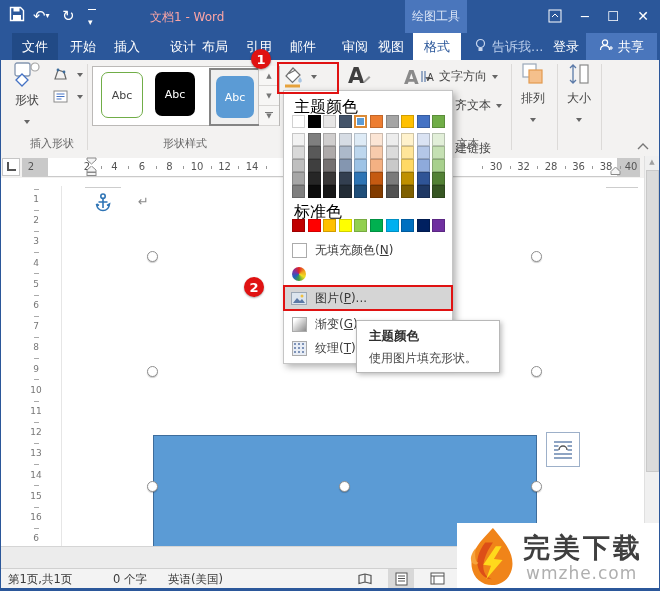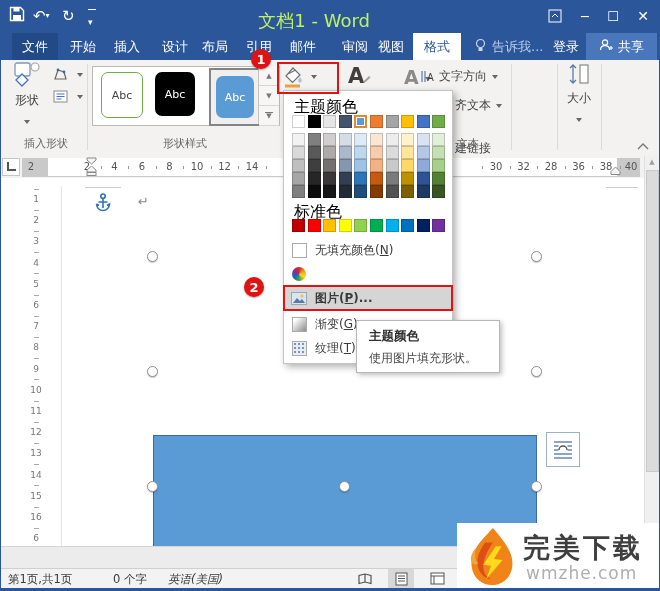--- a/index.html
+++ b/index.html
@@ -5,22 +5,22 @@
   html,body{margin:0;padding:0;background:#fff;}
   .app{position:relative;width:660px;height:591px;overflow:hidden;
        font-family:"DejaVu Sans","Liberation Sans",sans-serif;
        -webkit-font-smoothing:antialiased;background:#fff;}
   .abs{position:absolute;}
   
   .titlebar{left:0;top:0;width:660px;height:33px;background:#2B579A;color:#fff;}
   .tabbar{left:0;top:33px;width:660px;height:27px;background:#2B579A;}
   .win-edge{background:#2B579A;z-index:100;}
   .qat-btn{position:absolute;top:6px;color:#fff;font-size:15px;line-height:20px;cursor:default;}
-  .title-text{position:absolute;left:150px;top:9px;width:220px;text-align:right;
-              font-size:18px;color:#bef264;}
+  .title-text{position:absolute;left:150px;top:9px;width:220px;text-align:left;
+              font-size:12px;color:#fca5a5;}
   .context-tool{position:absolute;left:405px;top:0;width:62px;height:33px;background:#4A76BC;
                 color:#DCE6F7;font-size:12px;display:flex;align-items:center;justify-content:center;}
   .winbtn{position:absolute;top:6px;width:22px;height:20px;color:#fff;font-size:13px;
           display:flex;align-items:center;justify-content:center;}
   
   .tab{position:absolute;top:0;height:27px;display:flex;align-items:center;justify-content:center;
        color:#fff;font-size:13px;padding:0 10px;}
   .tab.file{background:#214A86;}
   .tab.active{background:#fff;color:#2B579A;}
   .tellme{position:absolute;top:0;height:27px;display:flex;align-items:center;gap:5px;
@@ -66,21 +66,21 @@
   .layout-opt{position:absolute;left:546px;top:254px;width:32px;height:33px;background:#fff;
               border:1px solid #9DB0C9;display:flex;align-items:center;justify-content:center;z-index:6;}
   .crop-line{position:absolute;height:1px;background:#CDCDCD;}
   
   .menu{position:absolute;left:283px;top:90px;width:170px;height:274px;background:#fff;
         border:1px solid #C5C5C5;box-shadow:3px 3px 7px rgba(0,0,0,.3);z-index:50;box-sizing:border-box;}
   .menu-section-label{position:absolute;left:10px;font-size:16px;color:#000000;}
   .swatch{position:absolute;width:13px;height:13px;box-sizing:border-box;}
   .menu-item{position:absolute;left:0;width:168px;height:22px;display:flex;align-items:center;font-size:12px;color:#3B3B3B;}
   .menu-item .mi-icon{width:16px;height:16px;margin:0 8px 0 7px;flex:0 0 16px;display:flex;align-items:center;justify-content:center;}
-  .menu-item.hover{background:#D5D5D5;font-weight:bold;}
+  .menu-item.hover{background:#D5D5D5;}
   .mi-sub{margin-left:auto;margin-right:6px;width:0;height:0;border-top:4px solid transparent;
           border-bottom:4px solid transparent;border-left:4px solid #666;}
   
   .tooltip{position:absolute;left:356px;top:320px;width:144px;height:53px;background:#fff;
            border:1px solid #B8B8B8;box-shadow:2px 2px 5px rgba(0,0,0,.25);z-index:60;box-sizing:border-box;}
   .tt-title{position:absolute;left:12px;top:7px;font-size:12.5px;font-weight:bold;color:#2E2E2E;}
   .tt-body{position:absolute;left:12px;top:29px;font-size:12px;color:#4A4A4A;}
   
   .statusbar{left:0;top:568px;width:660px;height:20px;background:#F3F3F3;border-top:1px solid #D0D0D0;
              font-size:11.5px;color:#3B3B3B;}
@@ -104,37 +104,38 @@
       <svg width="16" height="16" viewBox="0 0 16 16">
           <path d="M1.5 1.5h10l3 3v10h-13z" fill="none" stroke="#fff" stroke-width="1.4"></path>
           <rect x="4" y="9" width="8" height="5" fill="#fff"></rect>
           <rect x="4.5" y="1.5" width="6" height="4" fill="#fff"></rect>
         </svg>
     </div>
     <div class="qat-btn" style="left:33px;">↶<span style="font-size:8px;vertical-align:3px;">▾</span></div>
     <div class="qat-btn" style="left:62px;">↻</div>
     <div class="qat-btn" style="left:88px;top:9px;font-size:9px;"><div style="width:8px;border-top:1px solid #fff;margin-bottom:2px;"></div>▾</div>
     <div class="title-text">文档1 - Word</div>
+    <div class="context-tool">绘图工具</div>
     <div class="winbtn" style="left:544px;">
       <svg width="14" height="14" viewBox="0 0 14 14">
           <rect x="1" y="1" width="12" height="12" fill="none" stroke="#fff"></rect>
           <path d="M4 8l3-3 3 3" fill="none" stroke="#fff"></path>
         </svg>
     </div>
     <div class="winbtn" style="left:574px;">─</div>
     <div class="winbtn" style="left:602px;">☐</div>
     <div class="winbtn" style="left:632px;font-size:14px;">✕</div>
   </div>
 
   <div class="abs tabbar">
     <div id="tab-strip">
         <div class="tab file" style="left: 12px;">文件</div>
         <div class="tab " style="left: 60px;">开始</div>
         <div class="tab " style="left: 104px;">插入</div>
-        <div class="tab " style="left: 152px;">设计</div>
+        <div class="tab " style="left: 160px;">设计</div>
         <div class="tab " style="left: 192px;">布局</div>
         <div class="tab " style="left: 236px;">引用</div>
         <div class="tab " style="left: 280px;">邮件</div>
         <div class="tab " style="left: 332px;">审阅</div>
         <div class="tab " style="left: 368px;">视图</div>
         <div class="tab active" style="left: 413px; width: 28px;">格式</div>
       </div>
     <div class="tellme" style="left:474px;">
       <span>
         <svg width="13" height="15" viewBox="0 0 13 15">
@@ -178,21 +179,21 @@
         </svg>
       <span class="dd-arrow" style="margin-left:4px;vertical-align:4px;"></span>
     </div>
     <div class="abs" style="left:53px;top:28px;">
       <svg width="15" height="13" viewBox="0 0 15 13">
           <rect x="1" y="1" width="13" height="11" fill="#fff" stroke="#8A8A8A"></rect>
           <path d="M3.5 4h8M3.5 6.5h8M3.5 9h5" stroke="#4472C4" stroke-width="1"></path>
         </svg>
       <span class="dd-arrow" style="margin-left:4px;vertical-align:4px;"></span>
     </div>
-    <div class="grp-label" style="left:8px;width:76px;">插入形状</div>
+    <div class="grp-label" style="left:14px;width:76px;">插入形状</div>
     <div class="rib-divider" style="left:87px;"></div>
 
     <div class="gallery">
       <div class="gal-item" style="left:8px;border:1.5px solid #70AD47;background:#fff;color:#444;">Abc</div>
       <div class="gal-item" style="left:62px;background:#000;color:#fff;">Abc</div>
       <div class="gal-sel-wrap">
         <div class="gal-item" style="position:static;width:38px;height:42px;background:#5B9BD5;color:#fff;">Abc</div>
       </div>
       <div class="gal-scroll">
         <div>
@@ -233,20 +234,28 @@
     </div>
     <div class="abs" style="left:455px;top:37px;display:flex;align-items:center;gap:5px;">
       <span class="rib-label">齐文本</span>
       <span class="dd-arrow"></span>
     </div>
     <div class="abs rib-label" style="left:455px;top:80px;">建链接</div>
     <div class="grp-label" style="left:448px;width:40px;">文本</div>
 
     <div class="rib-divider" style="left:511px;"></div>
 
+    <div class="abs" style="left:514px;top:2px;width:38px;text-align:center;">
+      <svg width="24" height="24" viewBox="0 0 24 24">
+          <rect x="2" y="2" width="13" height="13" fill="#fff" stroke="#9AA7B8" stroke-width="1.2"></rect>
+          <rect x="8" y="8" width="13" height="13" fill="#F5C08C" stroke="#E39A4F" stroke-width="1.2"></rect>
+        </svg>
+      <div class="rib-label">排列</div>
+      <div class="dd-arrow" style="margin-top:3px;"></div>
+    </div>
     <div class="rib-divider" style="left:557px;"></div>
 
     <div class="abs" style="left:560px;top:2px;width:38px;text-align:center;">
       <svg width="24" height="24" viewBox="0 0 24 24">
           <path d="M6 3v18M3 6l3-3 3 3M3 18l3 3 3-3" fill="none" stroke="#5B7AA8" stroke-width="1.3"></path>
           <rect x="13" y="3" width="8" height="18" fill="#fff" stroke="#8A8A8A" stroke-width="1.2"></rect>
         </svg>
       <div class="rib-label">大小</div>
       <div class="dd-arrow" style="margin-top:3px;"></div>
     </div>
@@ -506,21 +515,21 @@
     <div class="tt-body">使用图片填充形状。</div>
   </div>
 
   <div class="red-box" style="left:277px;top:62px;width:58px;height:28px;"></div>
   <div class="badge" style="left:251px;top:49px;">1</div>
   <div class="badge" style="left:244px;top:277px;">2</div>
 
   <div class="abs statusbar">
     <div class="sb-item" style="left:8px;">第1页,共1页</div>
     <div class="sb-item" style="left:113px;">0 个字</div>
-    <div class="sb-item" style="left:168px;font-style:italic;">英语(美国)</div>
+    <div class="sb-item" style="left:168px;">英语(美国)</div>
     <div class="viewbtn" style="left:352px;">
       <svg width="16" height="13" viewBox="0 0 16 13">
           <path d="M8 2L2 3.5v8L8 10l6 1.5v-8L8 2zM8 2v8" fill="none" stroke="#555" stroke-width="1.2"></path>
         </svg>
     </div>
     <div class="viewbtn" style="left:388px;background:#D8D8D8;">
       <svg width="13" height="14" viewBox="0 0 13 14">
           <rect x="1" y="1" width="11" height="12" fill="#fff" stroke="#555"></rect>
           <path d="M3 4h7M3 6.5h7M3 9h7" stroke="#555"></path>
         </svg>

